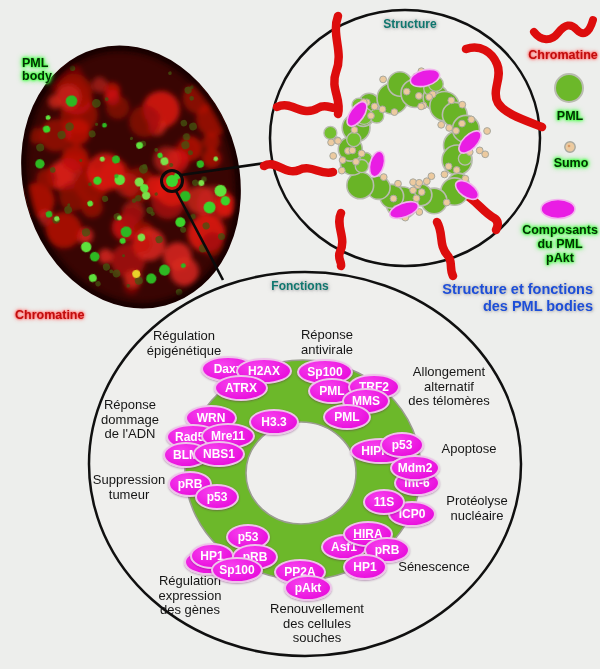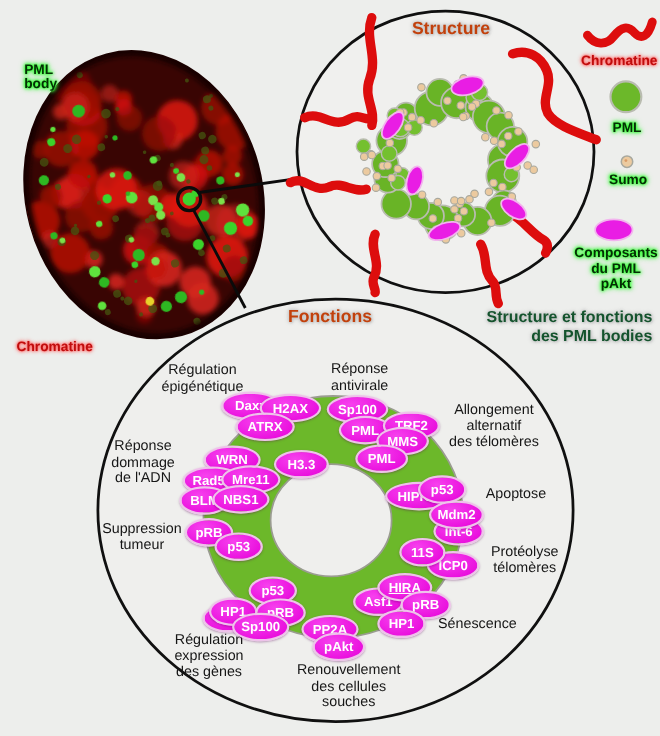--- a/index.html
+++ b/index.html
@@ -5,23 +5,23 @@
   html,body{margin:0;padding:0;background:#edeeec;}
   .stage{position:relative;width:600px;height:669px;background:#edeeec;overflow:hidden;
          font-family:"Liberation Sans","DejaVu Sans",sans-serif;}
   svg{position:absolute;left:0;top:0;}
   .txt{position:absolute;white-space:pre-line;line-height:1.1;}
   .ctr{transform:translate(-50%,0);text-align:center;}
   .glow-green{color:#052e05;font-weight:bold;font-size:12.5px;
     text-shadow:0 0 2px #37ff37,0 0 3px #37ff37,0 0 4px #4dff4d,0 0 6px #4dff4d;}
   .glow-red{color:#c00d0d;font-weight:bold;font-size:12.5px;
     text-shadow:0 0 2px #ff5c5c,0 0 3px #ff6a6a,0 0 5px #ff8a8a;}
-  .panel-title{color:#c2410c;font-weight:bold;font-size:16px;
+  .panel-title{color:#0f766e;font-weight:bold;font-size:12px;
     text-shadow:0 0 2px #d2d2d2,0 0 3px #c6c6c6,0 0 5px #bdbdbd,1px 1px 2px #c9c9c9;}
-  .main-title{position:absolute;right:7px;top:281px;text-align:right;color:#14532d;
+  .main-title{position:absolute;right:7px;top:281px;text-align:right;color:#1d4ed8;
     font-weight:bold;font-size:14.5px;line-height:1.18;white-space:pre-line;
     text-shadow:0 0 2px #d2d2d2,0 0 3px #c6c6c6,0 0 5px #bdbdbd,1px 1px 2px #c9c9c9;}
   .fn-label{position:absolute;transform:translate(-50%,-50%);white-space:pre-line;
     text-align:center;font-size:13px;line-height:1.12;color:#161616;font-weight:500;}
   .protein{position:absolute;transform:translate(-50%,-50%);border-radius:50%;
     display:flex;align-items:center;justify-content:center;
     background:radial-gradient(ellipse at 38% 30%,#f741ee 0%,#e90fdd 75%);
     border:2px solid #eec2ea;box-shadow:0 1px 2px rgba(90,0,90,.35);
     color:#fff;font-weight:bold;font-size:12px;letter-spacing:0;}
   .legend-label{position:absolute;transform:translateX(-50%);text-align:center;white-space:pre-line;}
@@ -375,21 +375,21 @@
   <div id="function-labels">
       <div class="fn-label" style="left: 184px; top: 344px;">Régulation
 épigénétique</div>
       <div class="fn-label" style="left: 327px; top: 343px;">Réponse
 antivirale</div>
       <div class="fn-label" style="left: 449px; top: 387px;">Allongement
 alternatif
 des télomères</div>
       <div class="fn-label" style="left: 469px; top: 449px;">Apoptose</div>
       <div class="fn-label" style="left: 477px; top: 509px;">Protéolyse
-télomères</div>
+nucléaire</div>
       <div class="fn-label" style="left: 434px; top: 567px;">Sénescence</div>
       <div class="fn-label" style="left: 317px; top: 624px;">Renouvellement
 des cellules
 souches</div>
       <div class="fn-label" style="left: 190px; top: 596px;">Régulation
 expression
 des gènes</div>
       <div class="fn-label" style="left: 129px; top: 488px;">Suppression
 tumeur</div>
       <div class="fn-label" style="left: 130px; top: 420px;">Réponse

